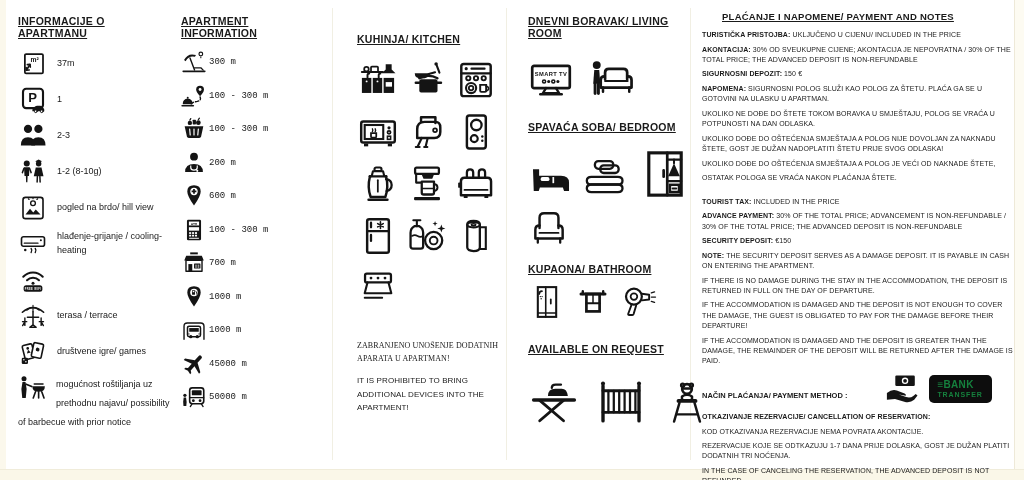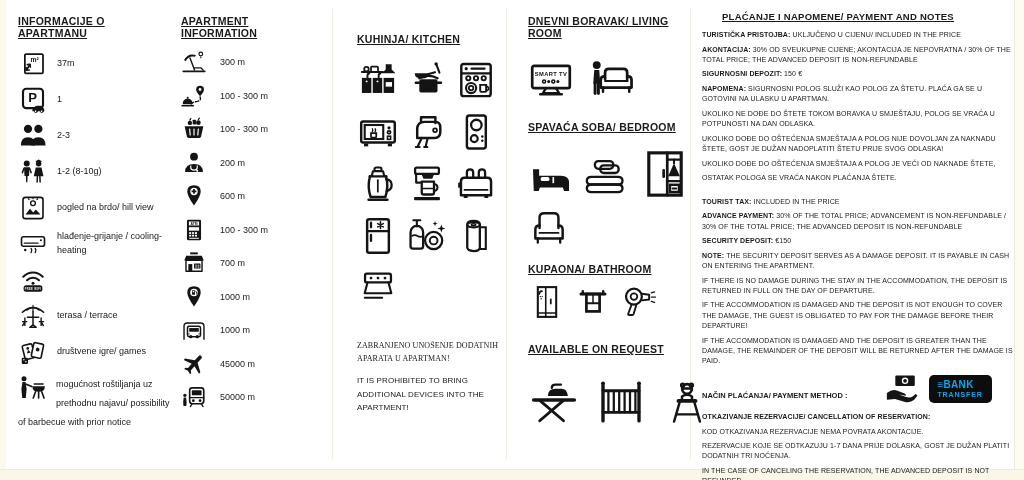--- a/index.html
+++ b/index.html
@@ -16,42 +16,42 @@
   .col4{left:528px;top:15px;width:168px;}
   .col5{left:702px;top:11px;width:312px;}
   h2.sec{font-size:10.5px;font-weight:bold;text-decoration:underline;margin:0 0 10px 0;letter-spacing:.25px;}
   .ic{display:block;flex:none;}
   
   .arow{display:flex;align-items:center;gap:9px;margin-bottom:6px;min-height:30px;}
   .arow .albl{font-size:9px;line-height:1.55;}
   .arow.block{display:block;min-height:34px;}
   .arow.block svg{float:left;margin:0 8px 2px 0;}
   
-  .brow{display:flex;align-items:center;gap:13px;margin-bottom:7.5px;min-height:26px;}
+  .brow{display:flex;align-items:center;gap:2px;margin-bottom:7.5px;min-height:26px;font-family:Liberation Mono, monospace;}
   .brow .albl{font-size:9px;}
   
   .kgrid{display:grid;grid-template-columns:repeat(3,47px);row-gap:10px;column-gap:2px;margin-top:14px;}
   .warn{font-size:8px;line-height:1.65;margin:0 0 9px 0;letter-spacing:.1px;}
   .warn1{margin-top:30px;font-family:Liberation Serif, serif;}
   
   .col4 h2.sec{margin-bottom:4px;}
   .irow{display:flex;align-items:flex-end;gap:9px;margin:14px 0 18px;}
   .irow2{display:flex;margin:0 0 14px;}
   .req-title{margin-bottom:3px;}
   .req-title2{margin-bottom:0;}
   .irow.req{margin-top:20px;gap:14px;}
   
   .col5 h2.sec{font-size:9.5px;margin-bottom:8px;margin-left:20px;}
   .note{font-size:7px;line-height:1.48;margin:0 0 4.2px;letter-spacing:.1px;}
   .note.gap{margin-top:13px;}
   .note b{font-weight:bold;}
   .method-row{display:flex;align-items:center;gap:10px;margin:4px 0 5px;}
   .mlabel{font-size:7.5px;font-weight:bold;align-self:flex-end;margin-bottom:7px;white-space:nowrap;}
   .micons{display:flex;align-items:center;margin-left:26px;}
-  .bank-badge{background:#0d0d0d;color:#0ea5e9;border-radius:5px;padding:5px 9px 5px 8px;display:flex;flex-direction:column;line-height:1;}
+  .bank-badge{background:#0d0d0d;color:#15803d;border-radius:5px;padding:5px 9px 5px 8px;display:flex;flex-direction:column;line-height:1;}
   .bank-badge .b1{font-size:10px;font-weight:bold;letter-spacing:.3px;}
   .bank-badge .b2{font-size:7px;font-weight:bold;letter-spacing:.9px;margin-top:1px;}
 </style>
 </head>
 <body>
 
 <div class="page">
   <div class="edge-left"></div>
   <div class="edge-right"></div>
   <div class="edge-bottom"></div>

